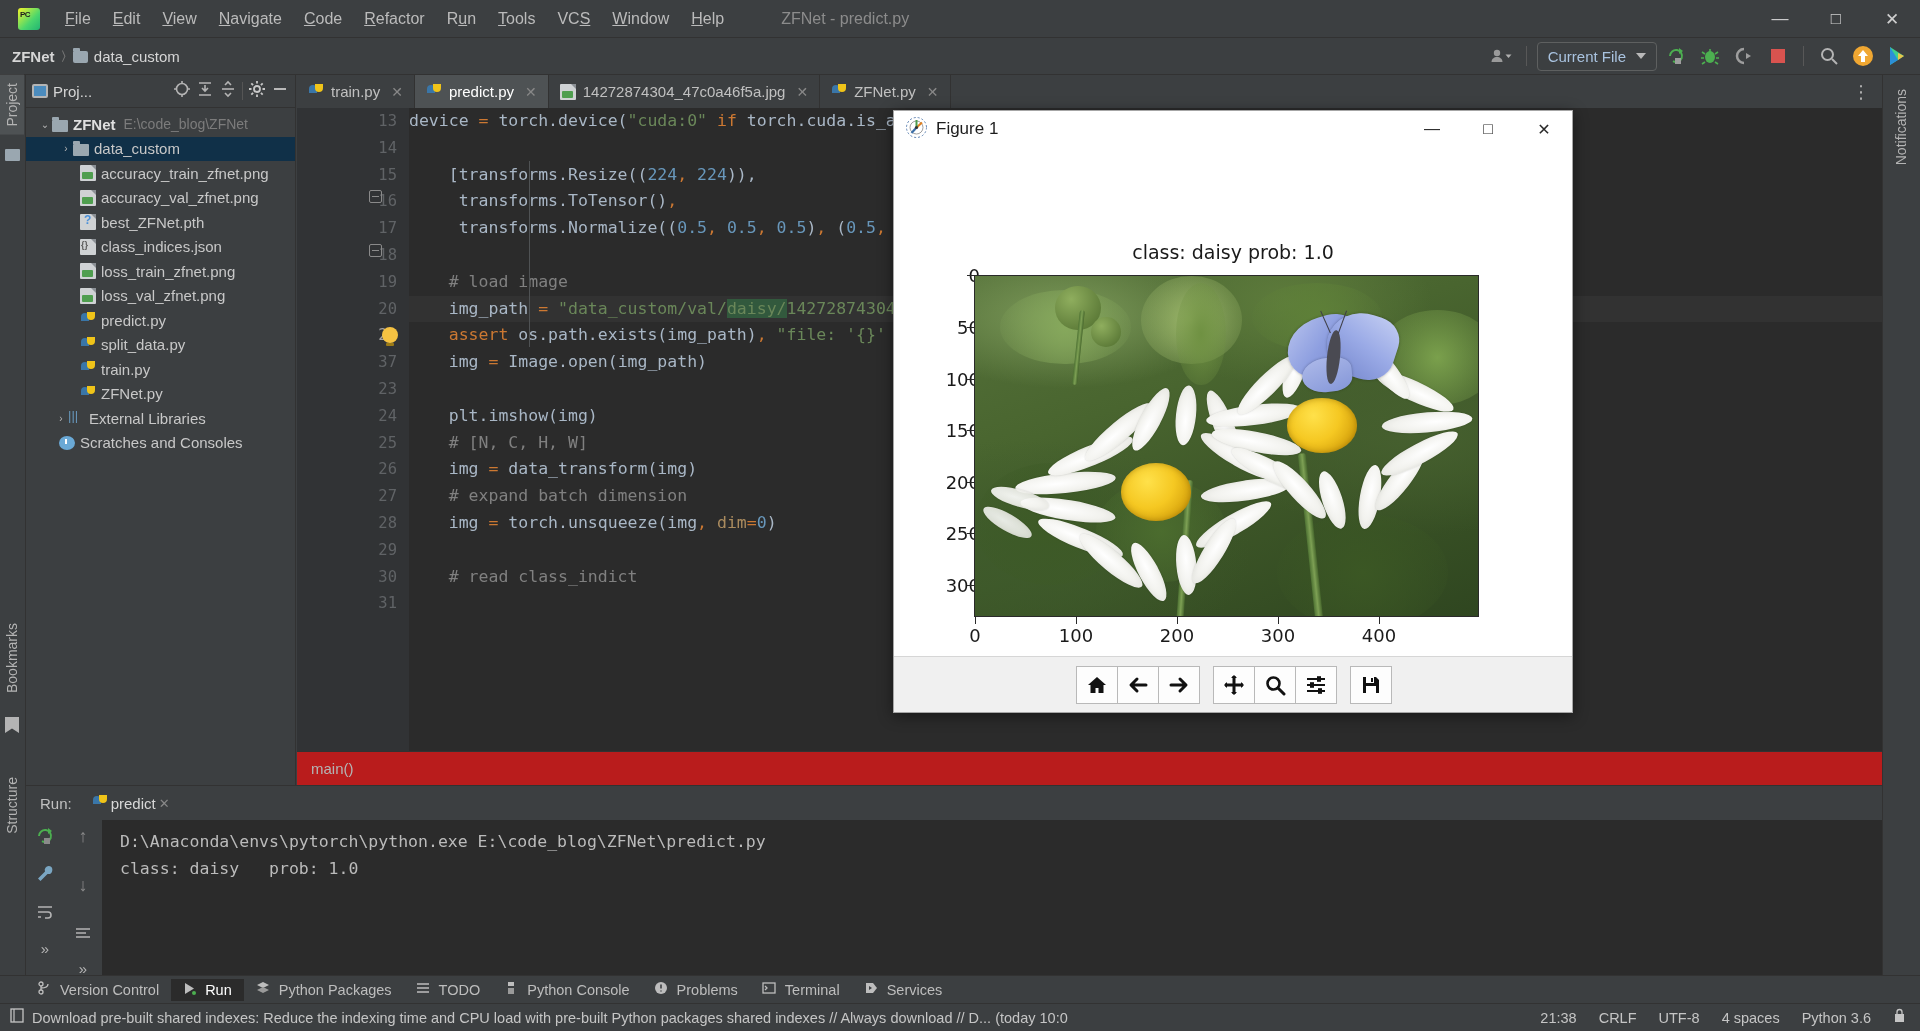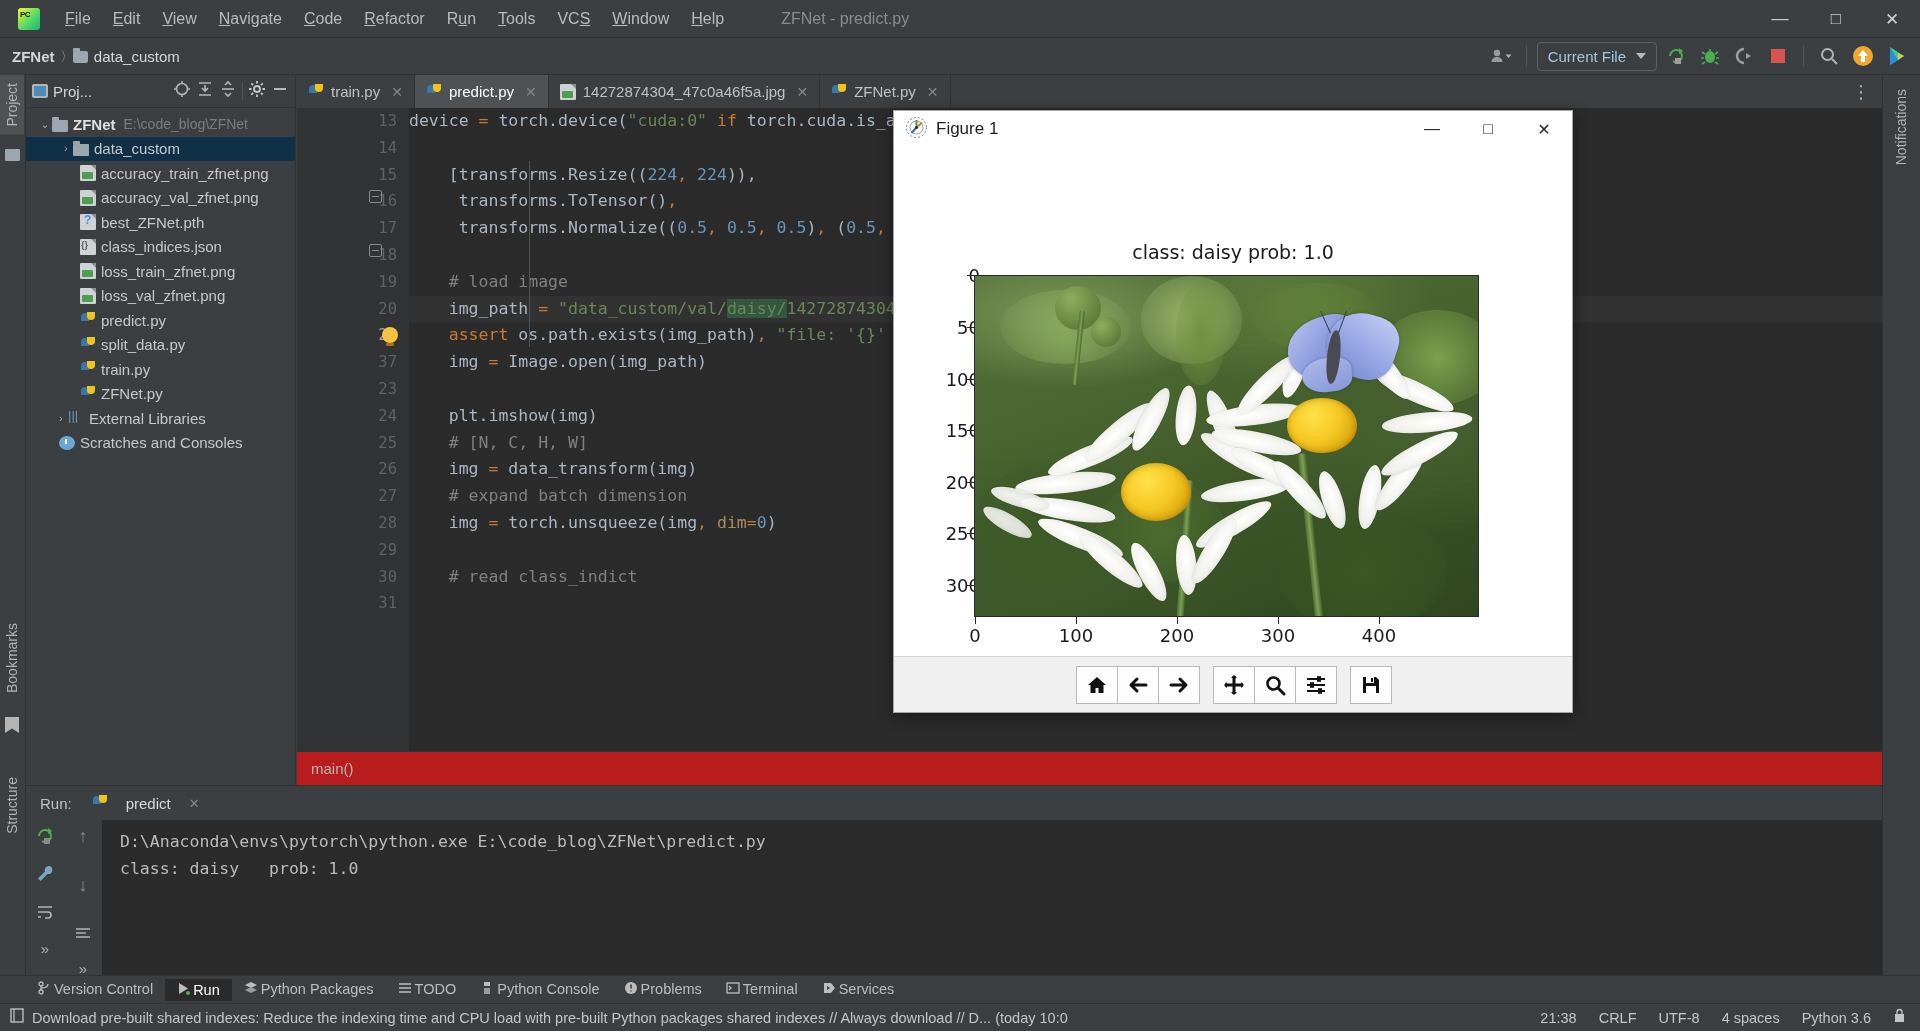--- a/index.html
+++ b/index.html
@@ -209,21 +209,21 @@
   }
 
   
   .runpanel {
     position: absolute; left: 26px; right: 38px; bottom: 56px; height: 190px;
     background: #3c3f41; border-top: 1px solid #323232;
   }
   .run-head { height: 34px; display: flex; align-items: center; padding-left: 14px; gap: 12px; }
   .run-head .lab { color: #c0c0c0; font-size: 15px; }
   .run-tab {
-    display: flex; align-items: center; gap: 18px; color: #d8d8d8; font-size: 15px;
+    display: flex; align-items: center; gap: 3px; color: #d8d8d8; font-size: 15px;
     padding: 4px 8px; position: relative;
   }
   .run-tab::after {
     content:""; position:absolute; left:4px; right:4px; bottom:-6px; height:2px; background:#9c9c9c;
   }
   .run-side {
     position: absolute; left: 0; top: 34px; bottom: 0; width: 76px; background: #3c3f41;
     display: flex;
   }
   .rs-col { width: 38px; display: flex; flex-direction: column; align-items: center; padding-top: 6px; gap: 14px; }
@@ -233,21 +233,21 @@
     color: #bbbbbb;
   }
   .console .line { height: 27px; line-height: 27px; white-space: pre; }
 
   
   .bottombar {
     position: absolute; left: 0; right: 0; bottom: 28px; height: 28px; background: #3c3f41;
     display: flex; align-items: center; padding-left: 26px; gap: 0; border-top: 1px solid #323232;
   }
   .bw {
-    display: flex; align-items: flex-start; gap: 3px; color: #bdbdbd; font-size: 14.5px;
+    display: flex; align-items: center; gap: 9px; color: #bdbdbd; font-size: 14.5px;
     padding: 3px 12px; white-space: nowrap;
   }
   .bw.sel { background: #2b2b2b; color: #ffffff; }
 
   
   .statusbar {
     position: absolute; left: 0; right: 0; bottom: 0; height: 28px; background: #3c3f41;
     display: flex; align-items: center; padding: 0 10px; border-top: 1px solid #323232;
   }
   .sb-msg { color: #c5c5c5; font-size: 14.5px; margin-left: 8px; white-space: nowrap; }

